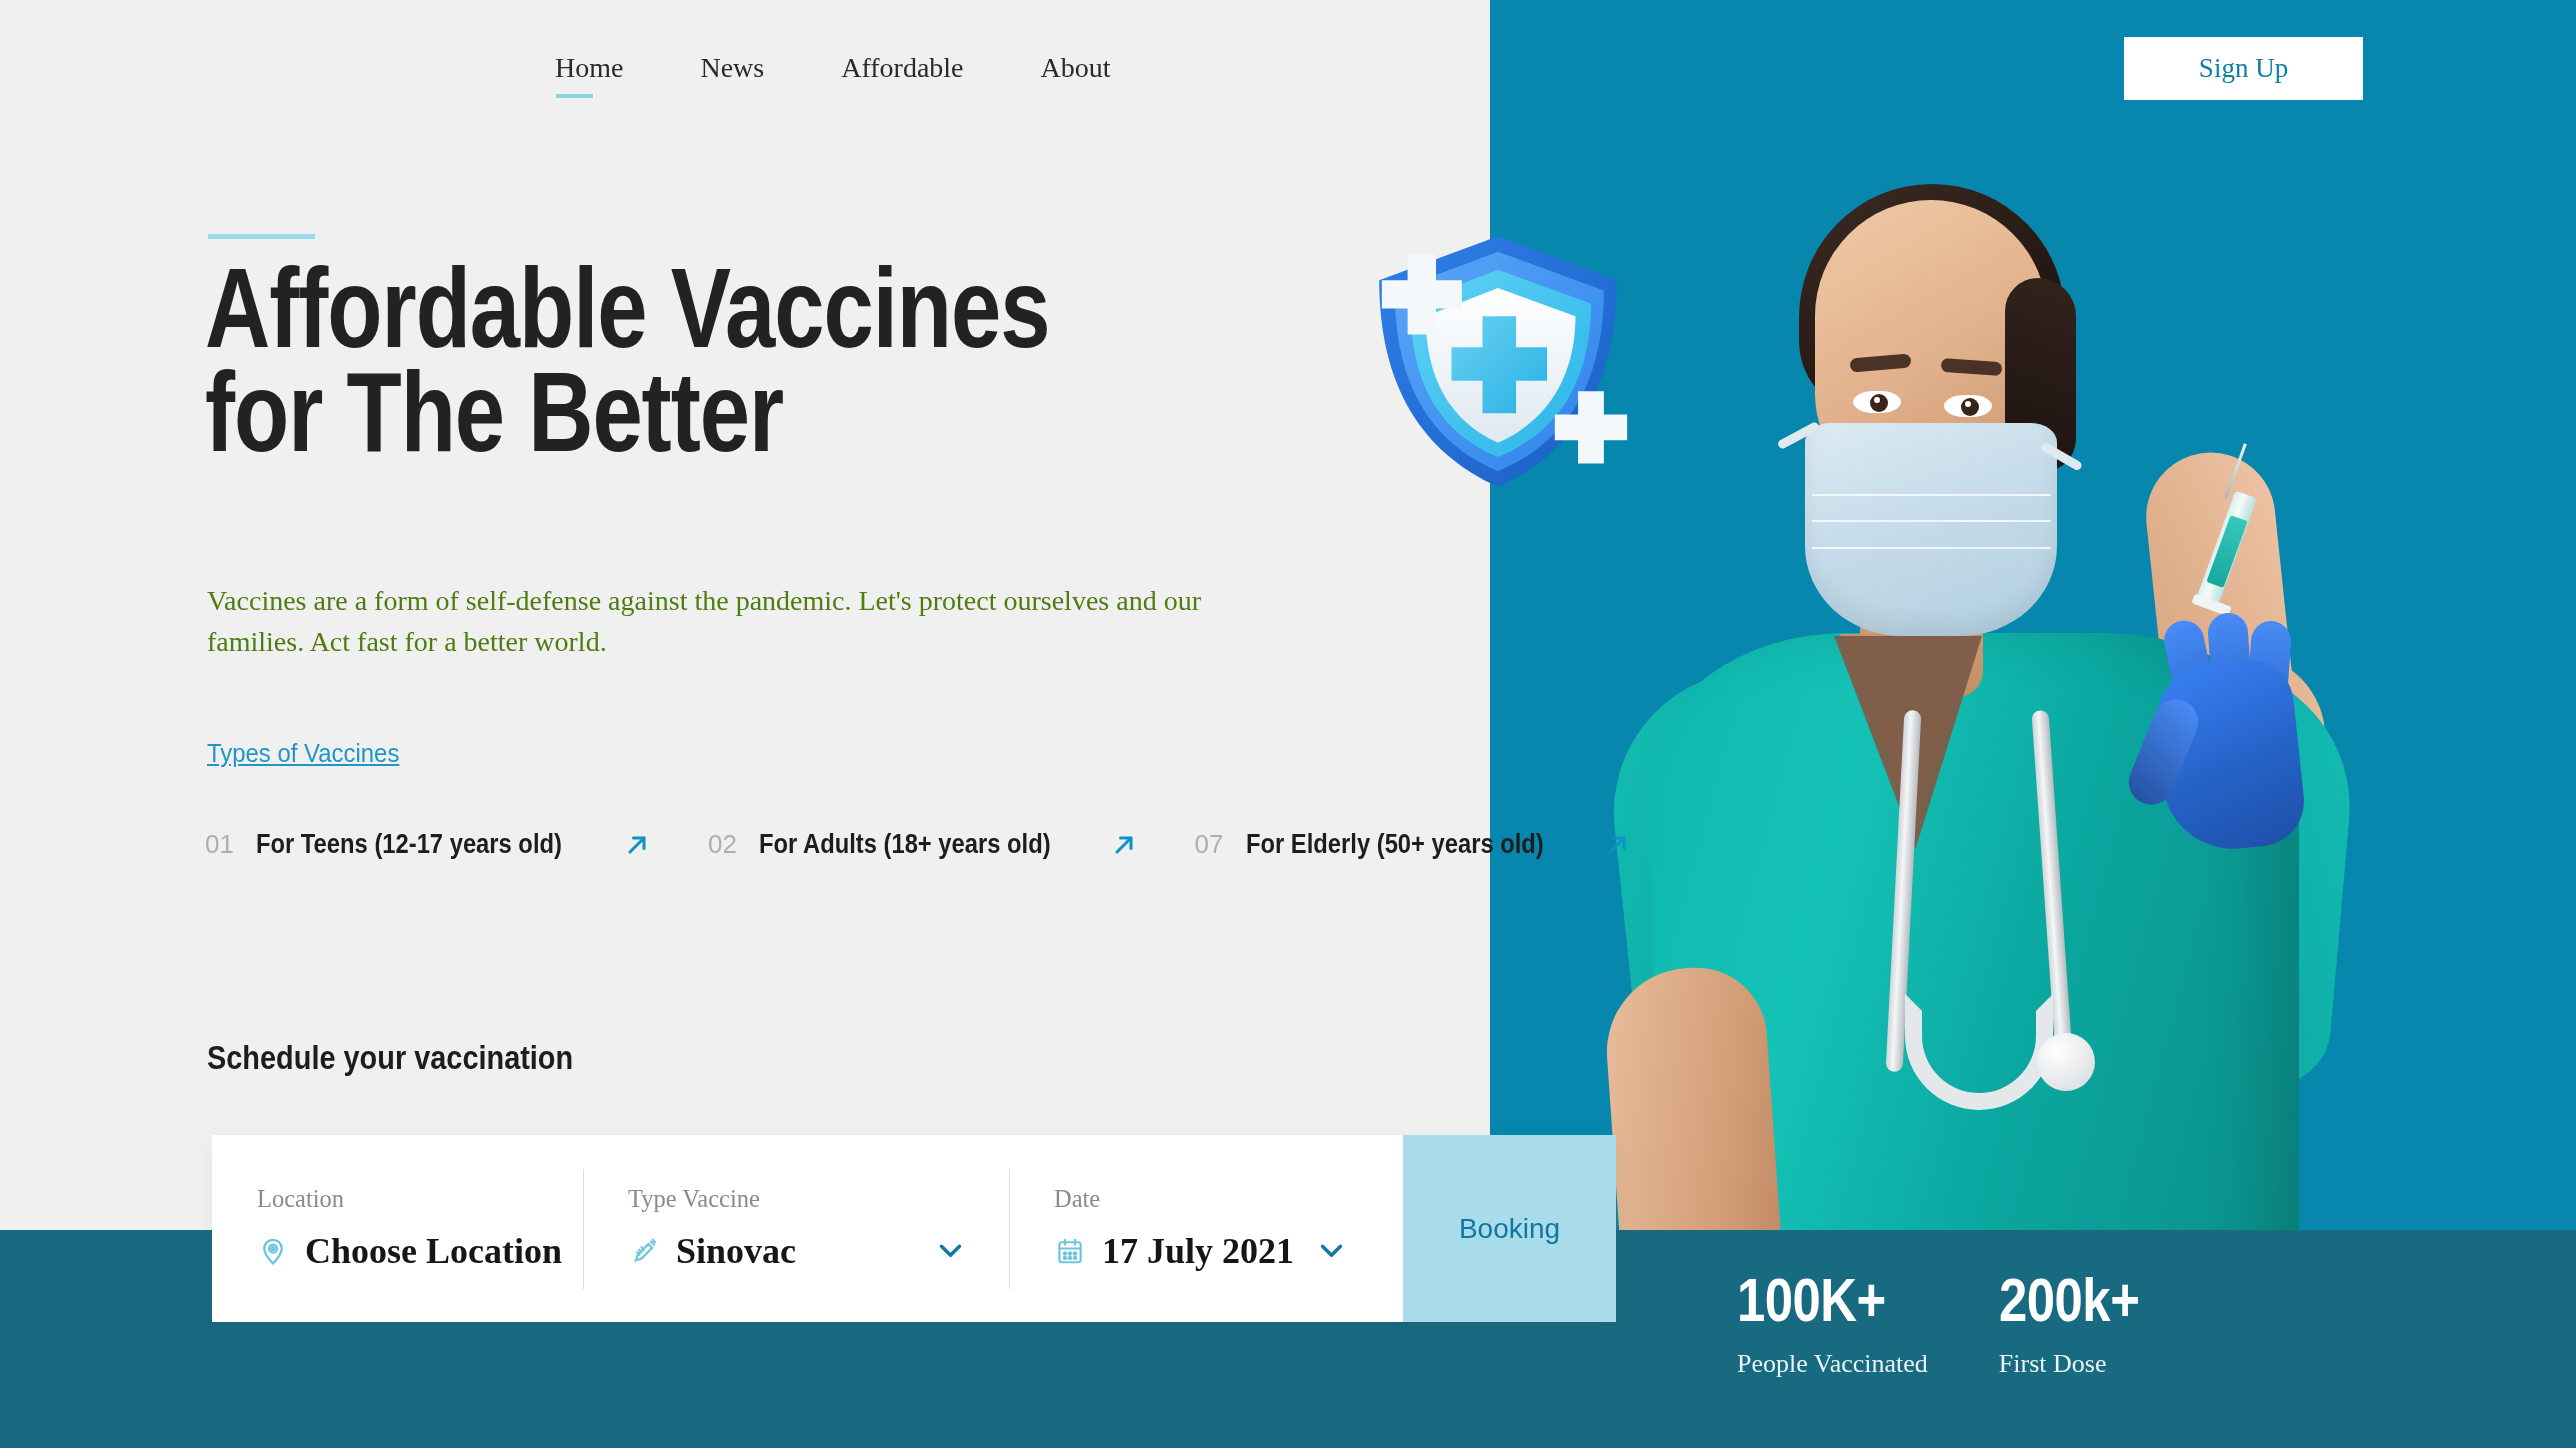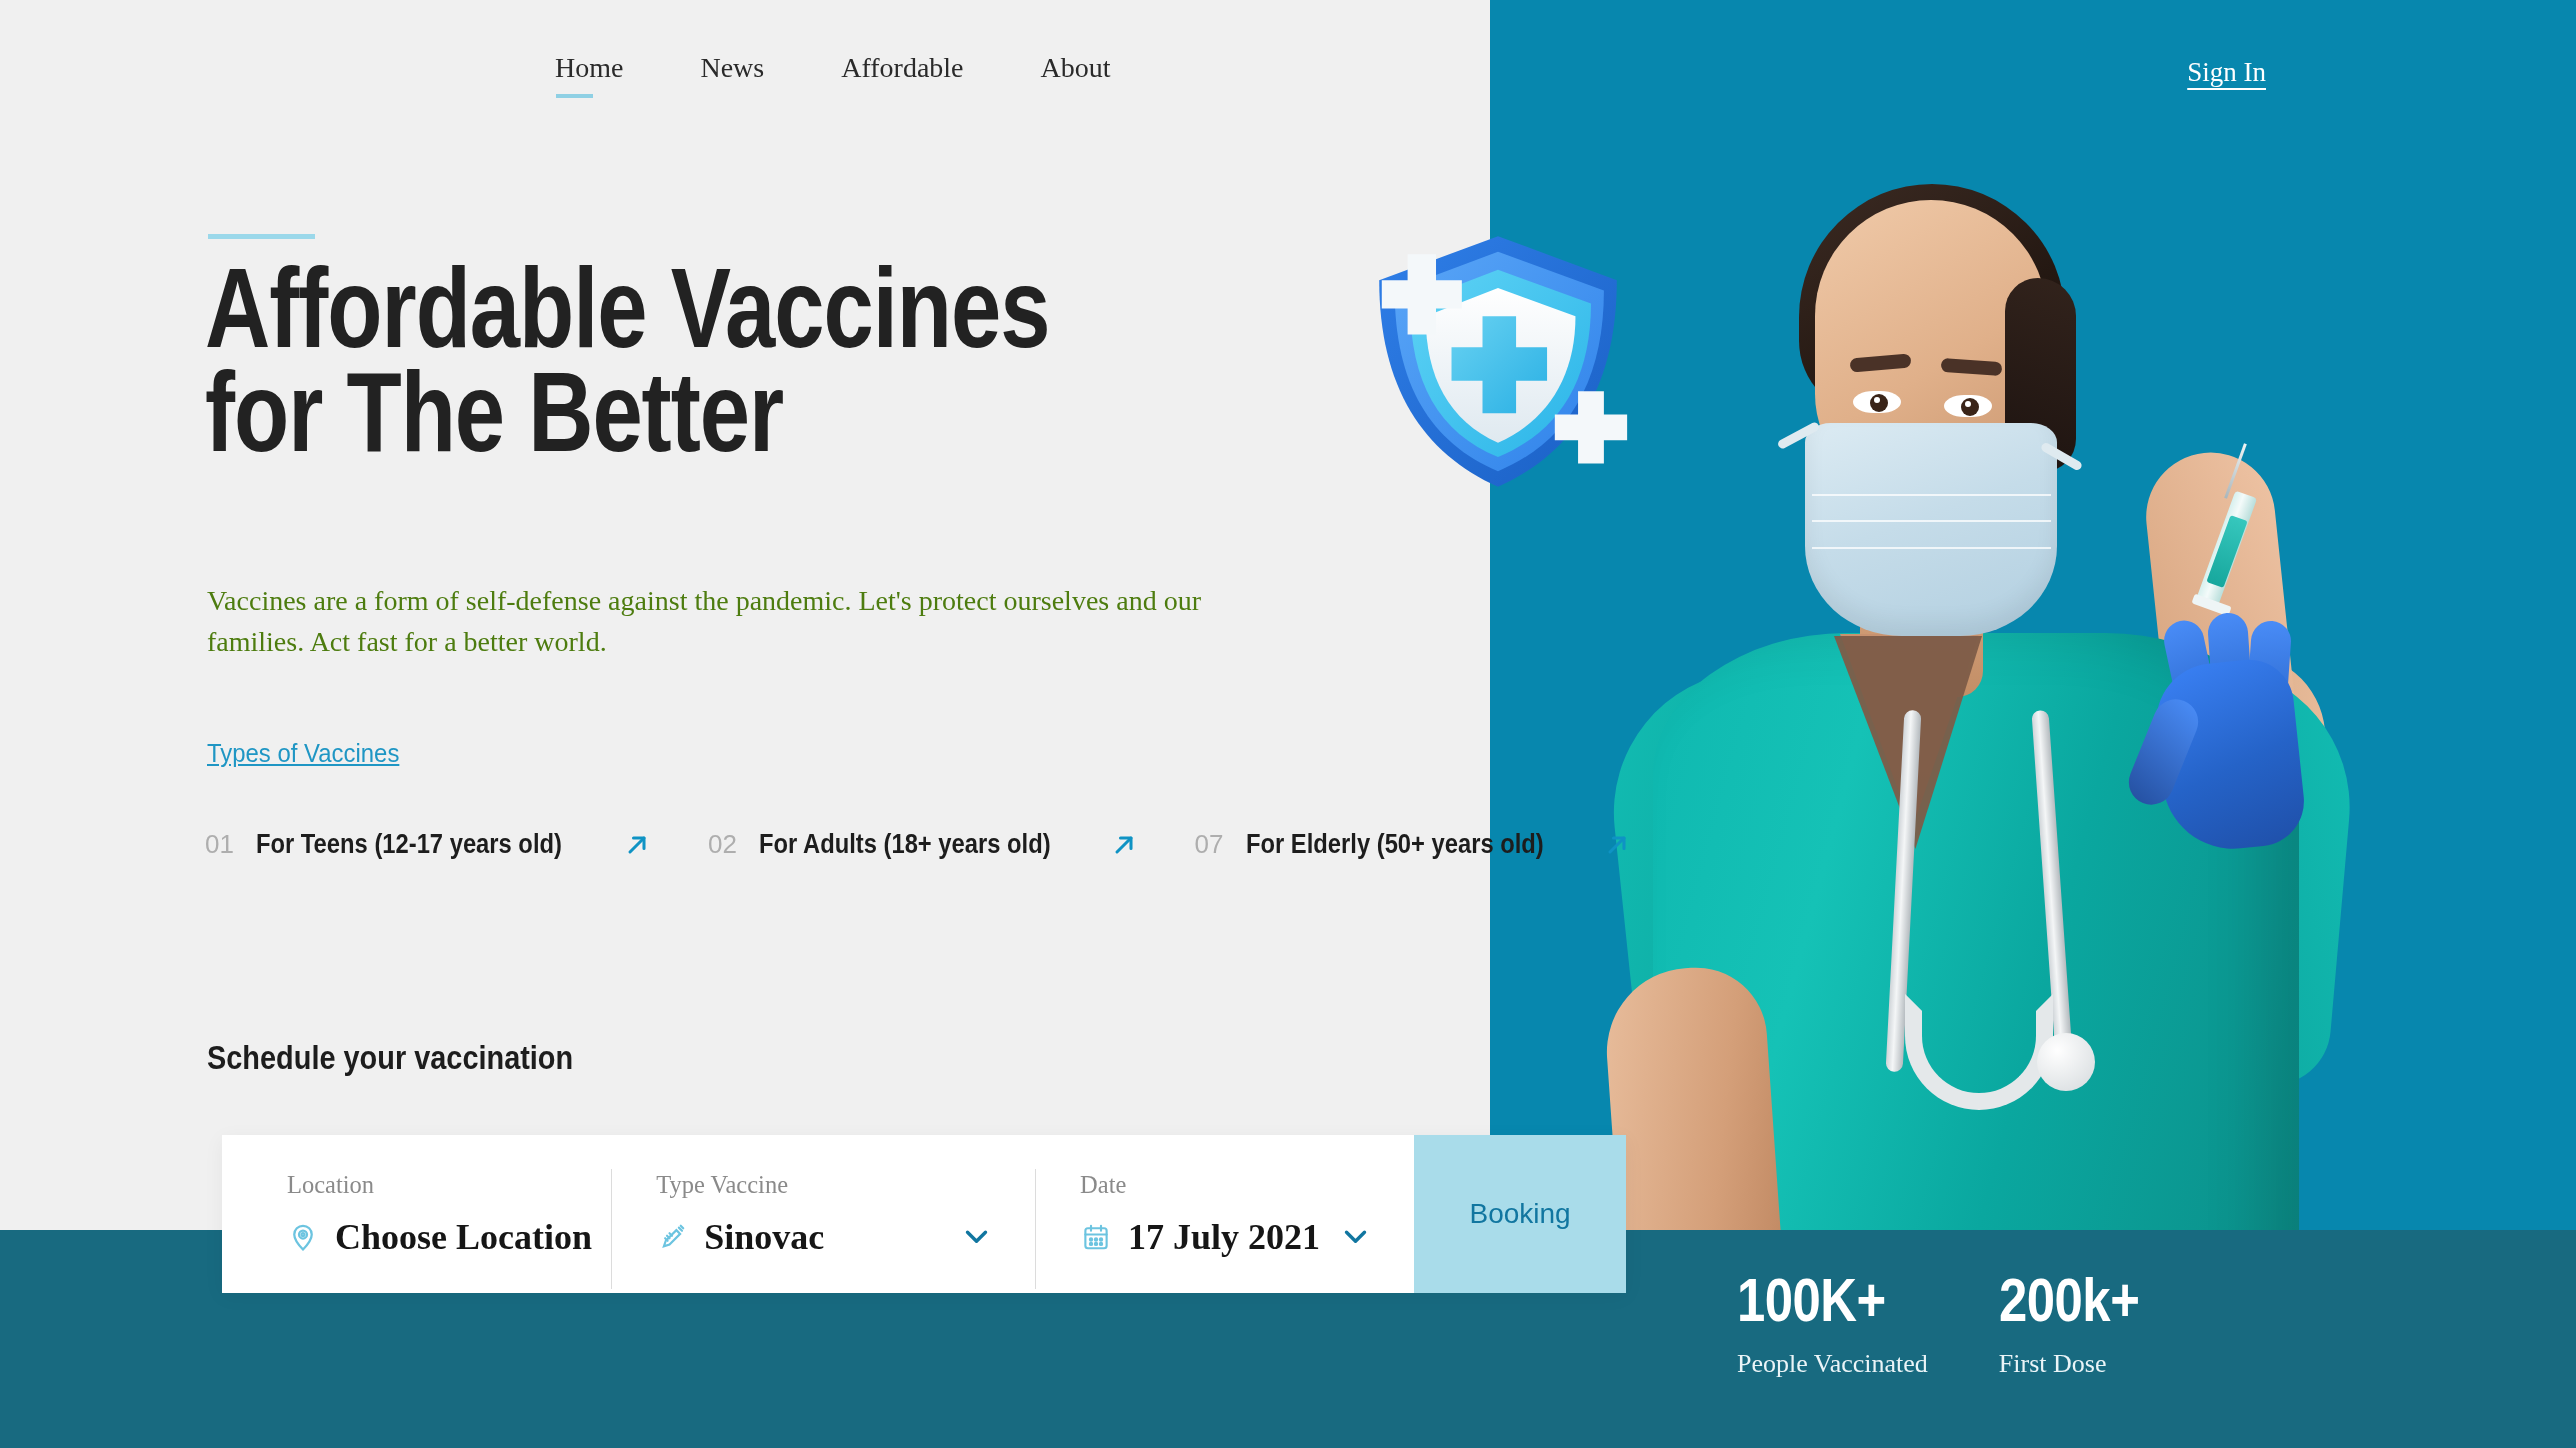--- a/index.html
+++ b/index.html
@@ -422,27 +422,26 @@
     font-size: 34px;
     color: #1d1d1d;
     z-index: 12;
     transform: scaleX(0.85);
     transform-origin: left top;
   }
 
   
   .form-card {
     position: absolute;
-    left: 222px; top: 1135px;
-    width: 1404px; height: 158px;
+    left: 212px; top: 1135px;
+    width: 1404px; height: 187px;
     background: #ffffff;
     display: flex;
     z-index: 18;
     box-shadow: 0 3.9px 19.4px rgba(0,0,0,.05);
-    padding-left: 20px;
   }
   .field {
     position: relative;
     display: flex;
     flex-direction: column;
     justify-content: center;
     padding: 0 0 0 45px;
   }
   .field.location { width: 371px; }
   .field.vaccine  { width: 426px; justify-content: center; }
@@ -596,20 +595,21 @@
   <div class="bg-bottom-band"></div>
 
   <nav class="nav">
     <div class="nav-item active"><span>Home</span></div>
     <div class="nav-item"><span>News</span></div>
     <div class="nav-item"><span>Affordable</span></div>
     <div class="nav-item"><span>About</span></div>
   </nav>
 
   <a class="sign-in" href="#">Sign In</a>
+  <button class="sign-up">Sign Up</button>
 
   <div class="accent-bar"></div>
 
   <h1 class="headline">
     <span>Affordable Vaccines</span><br>
     <span>for The Better</span>
   </h1>
 
   <p class="subtext">Vaccines are a form of self-defense against the pandemic. Let's protect ourselves and our families. Act fast for a better world.</p>
 

